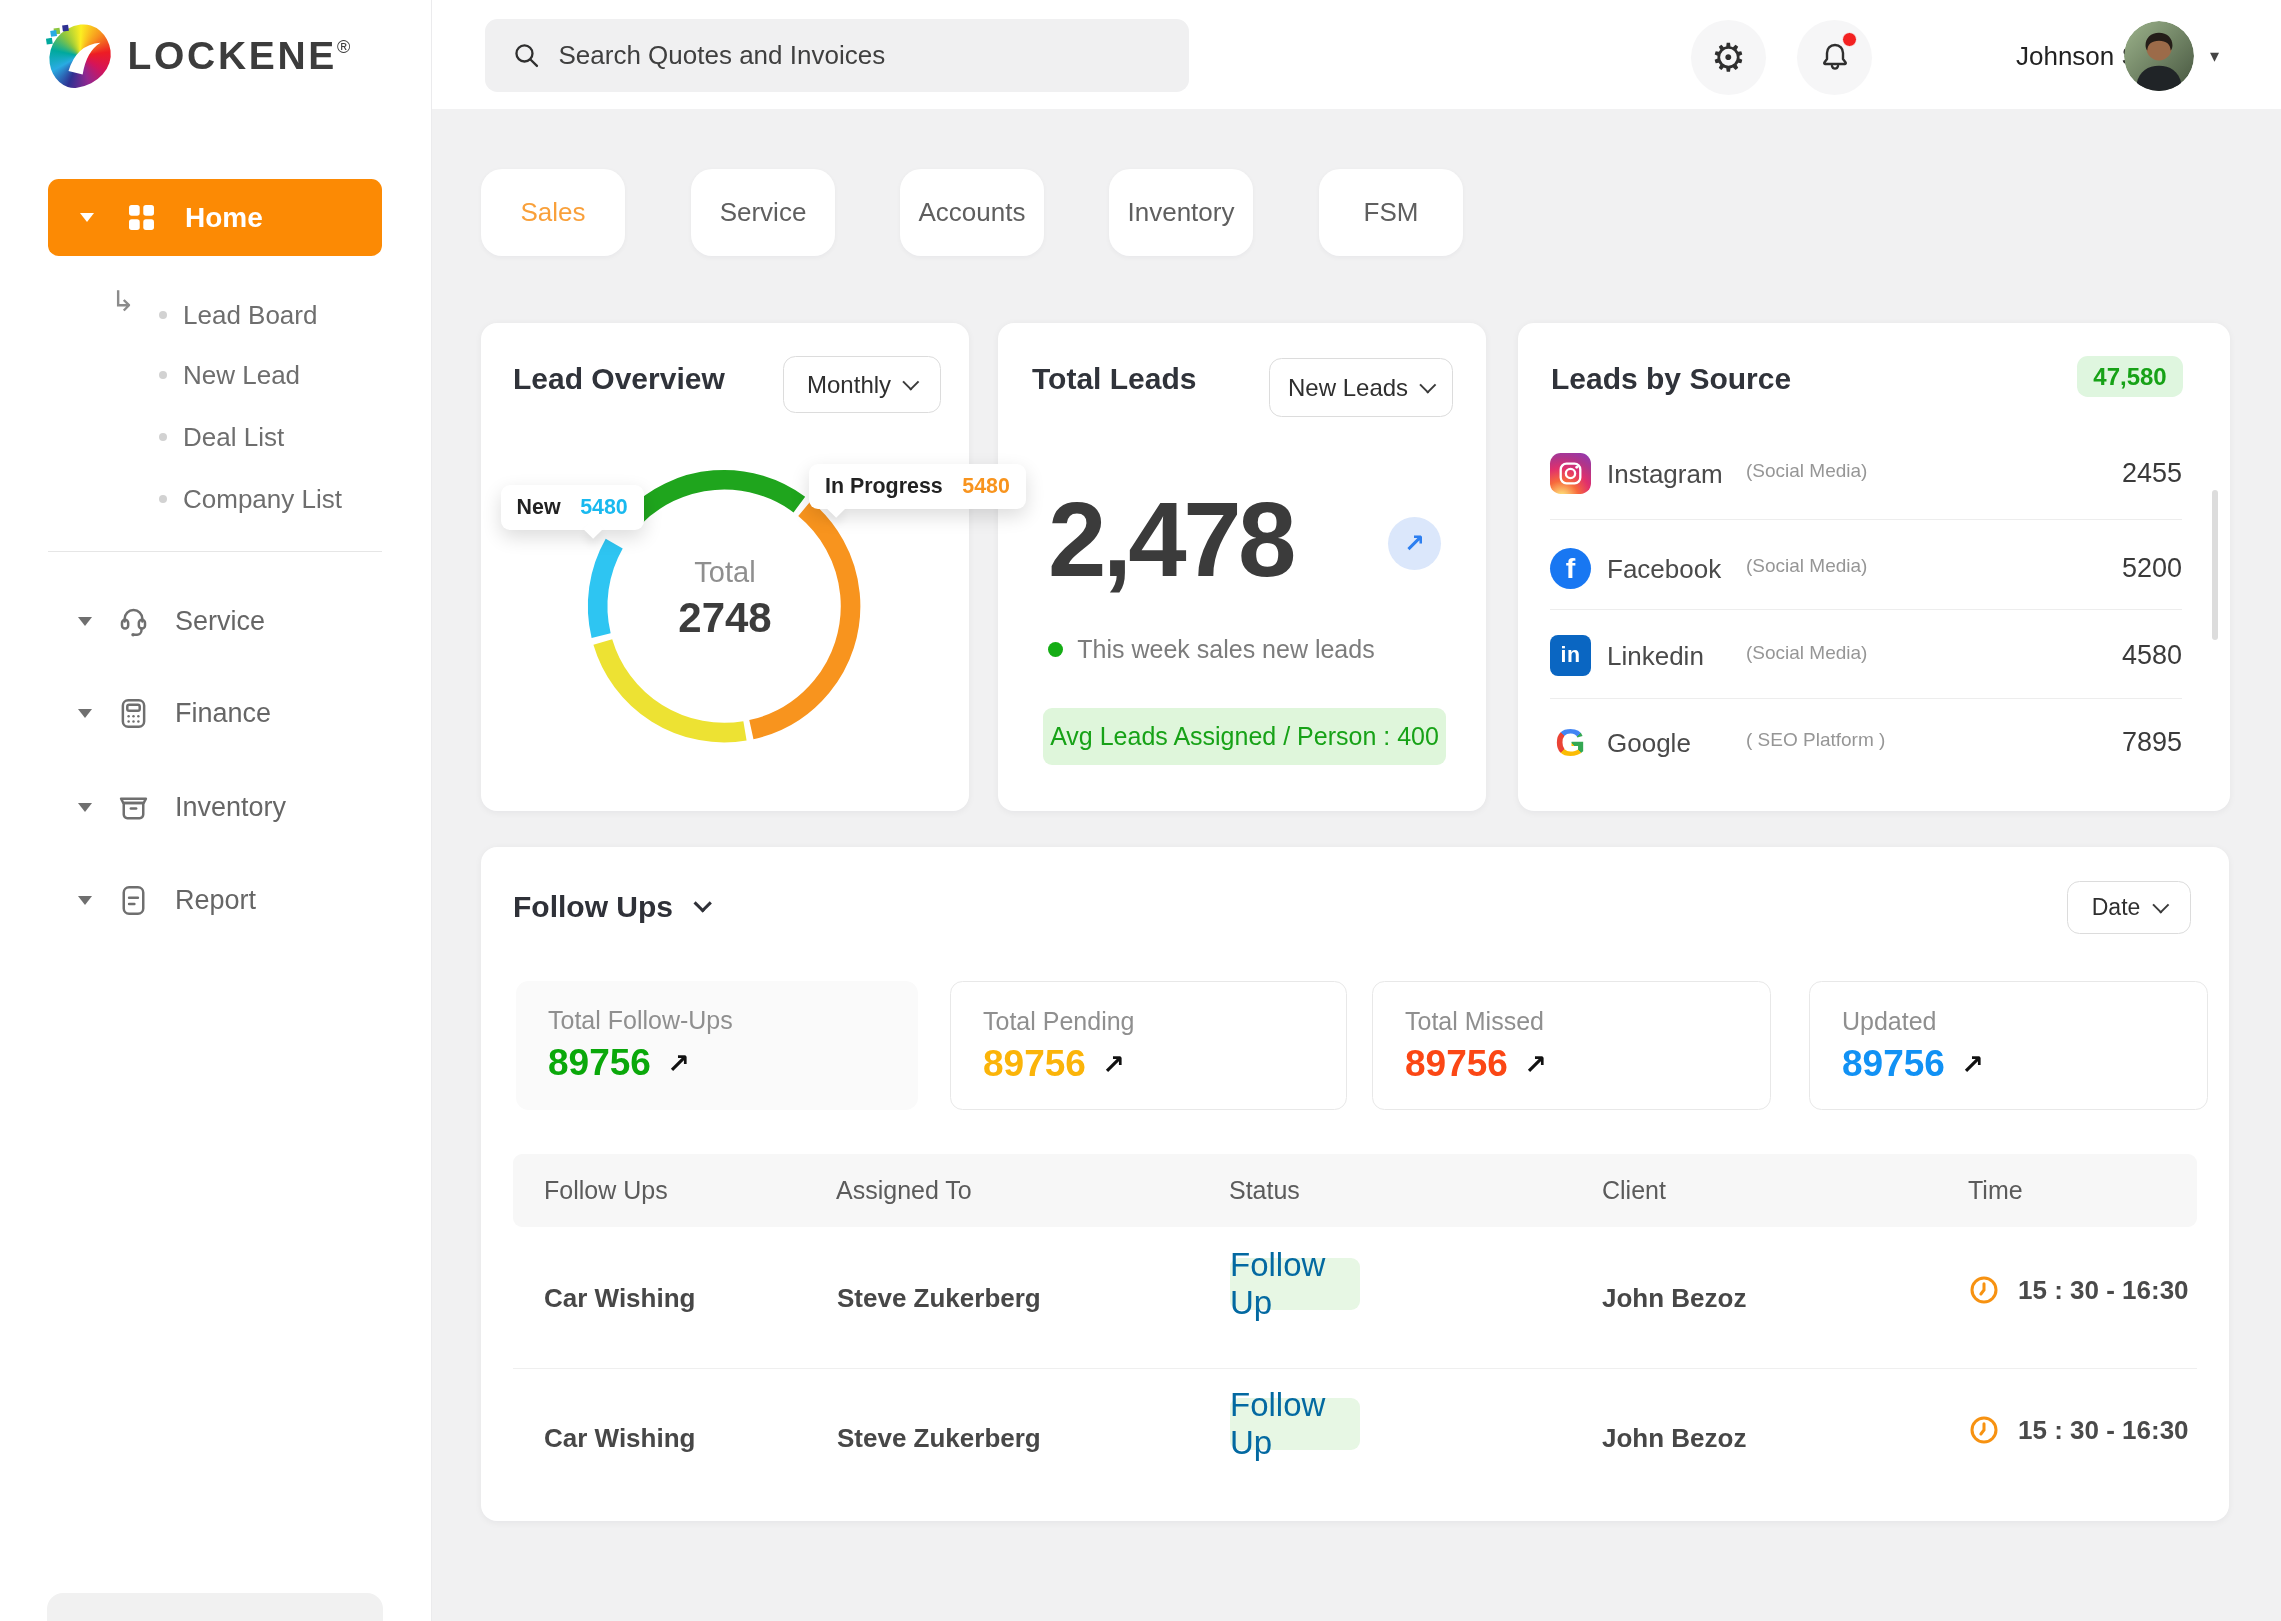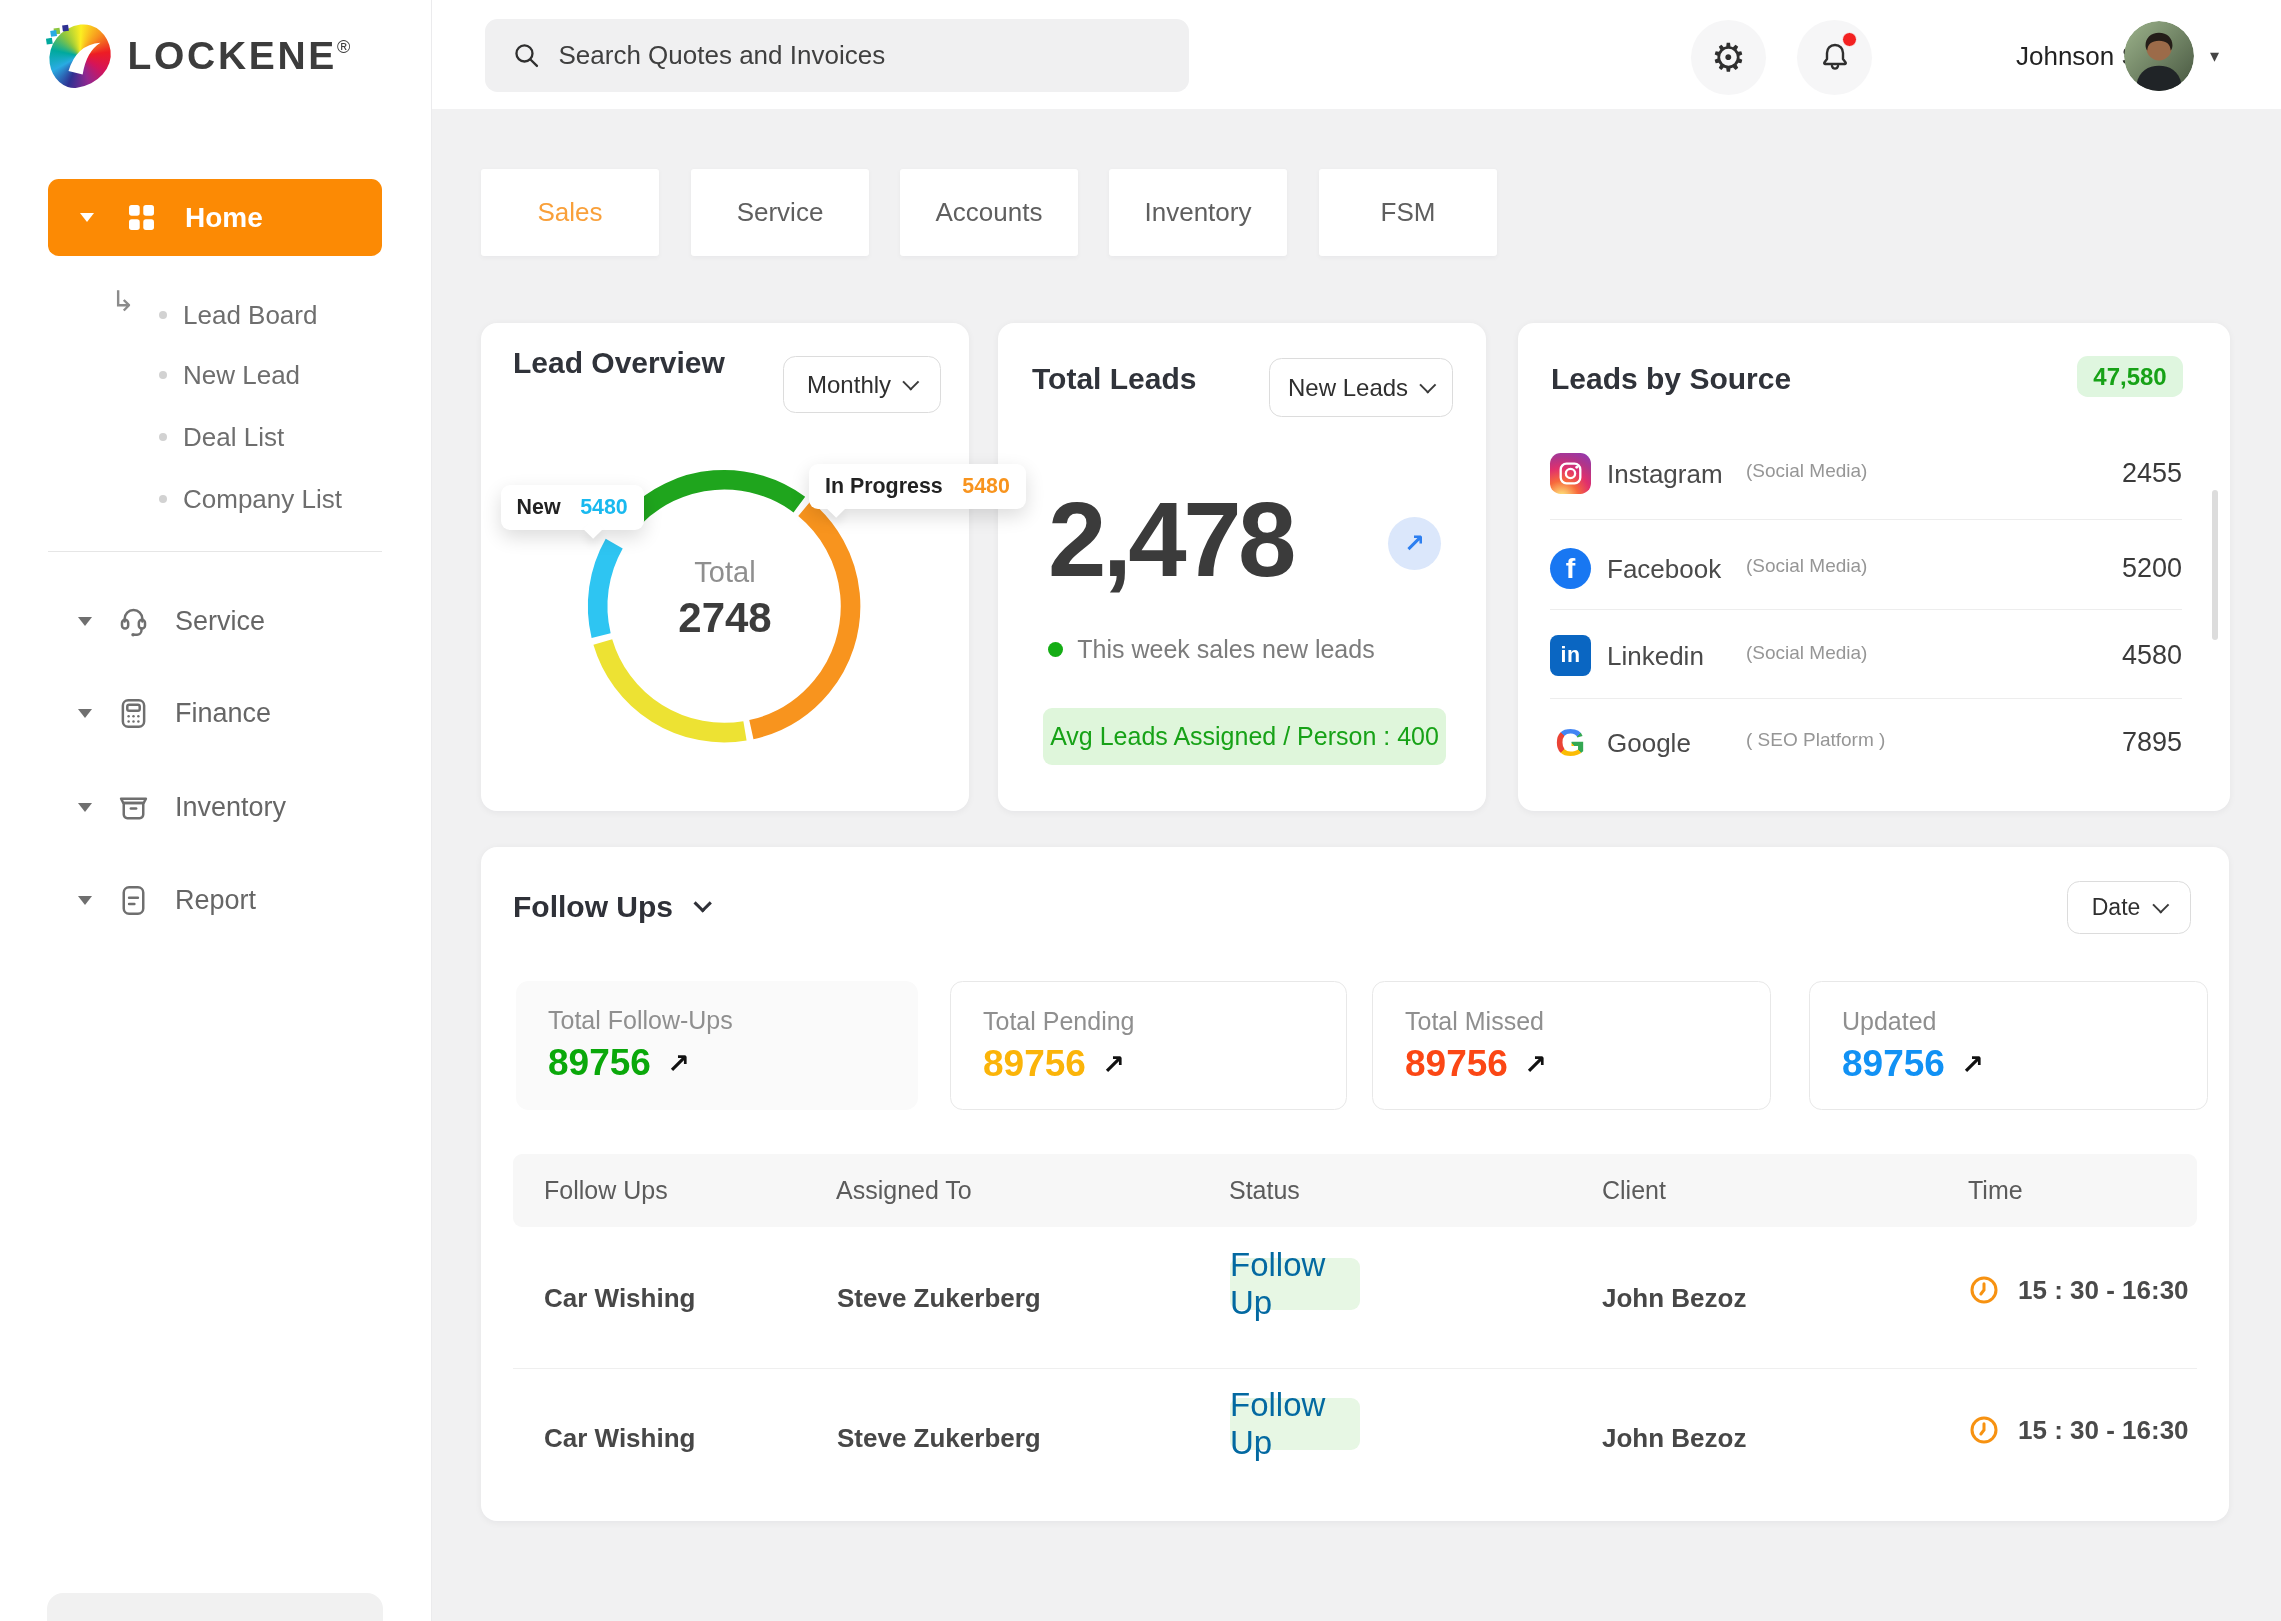--- a/index.html
+++ b/index.html
@@ -49,39 +49,39 @@
   .sub-bullet { position:absolute; left:159px; width:8px; height:8px; border-radius:50%; background:#D2D2D2; }
   .sub-label { position:absolute; left:183px; font-size:26px; color:#6E6E6E; }
   #sb-divider { left:48px; top:551px; width:334px; height:0; border-top:1.8px solid #E6E6E6; }
   .nav-item { position:absolute; left:0; width:432px; height:57px; display:flex; align-items:center; cursor:pointer; }
   .nav-item .caret-down { border-top-color:#6F6F6F; border-left-width:7.1px; border-right-width:7.1px; margin-left:78px; }
   .nav-icon { position:absolute; left:114px; width:39px; height:39px; }
   .nav-label { position:absolute; left:175px; font-size:27px; color:#666; font-weight:500; }
   #sb-bottom-box { left:47px; top:1593px; width:336px; height:53px; background:#F1F1F1; border-radius:16px 16px 0 0; }
 
   
-  .tab { position:absolute; top:169px; width:178px; height:87px; background:#fff; border-radius:3px;
+  .tab { position:absolute; top:169px; width:144px; height:87px; background:#fff; border-radius:21px;
     box-shadow:0 1.8px 5.3px rgba(25,25,46,.04); display:flex; align-items:center; justify-content:center;
     font-size:26px; color:#5F5F5F; cursor:pointer;text-align:center; }
   .tab.active { color:#F9A03A; }
 
   
   .card { position:absolute; background:#fff; border-radius:16px; box-shadow:0 1.8px 7.1px rgba(25,25,46,.05); }
   #card-lead-overview { left:481px; top:323px; width:488px; height:488px; }
   #card-total-leads   { left:998px; top:323px; width:488px; height:488px; }
   #card-sources       { left:1518px; top:323px; width:712px; height:488px; }
   #card-followups     { left:481px; top:847px; width:1748px; height:674px; }
   .card-title { position:absolute; font-size:30px; font-weight:700; color:#30333A; }
   .drop-btn { position:absolute; border:1.8px solid #DCDCDC; border-radius:12.5px; background:#fff;
     display:flex; align-items:center; justify-content:center; gap:14.3px; font-size:24px; color:#2F2F2F; cursor:pointer; }
   .chev { width:11.6px; height:11.6px; border-right:2.7px solid #3A3A3A; border-bottom:2.7px solid #3A3A3A;
     transform:rotate(45deg); margin-top:-5.3px; }
 
   
-  #lo-title { left:32px; top:23px; }
+  #lo-title { left:32px; top:39px; }
   #lo-drop { left:302px; top:33px; width:158px; height:57px; }
   #donut-center { left:119px; top:233px; width:250px; text-align:center; }
   #donut-center .lbl { font-size:29px; color:#8F8F8F; }
   #donut-center .val { font-size:42px; font-weight:700; color:#3C3C3C; margin-top:5.3px; }
   .tooltip { position:absolute; background:#fff; border-radius:9px; box-shadow:0 7.1px 19.6px rgba(0,0,0,.14);
     height:45px; display:flex; align-items:center; gap:19.6px; padding:0 16px; font-size:21.4px; font-weight:700;
     white-space:nowrap; z-index:6; }
   .tooltip::after { content:""; position:absolute; bottom:-6.2px; width:14.3px; height:14.3px; background:#fff;
     transform:rotate(45deg); box-shadow:5.3px 5.3px 9px rgba(0,0,0,.06); }
   #tip-new { left:19.6px; top:162px; }

